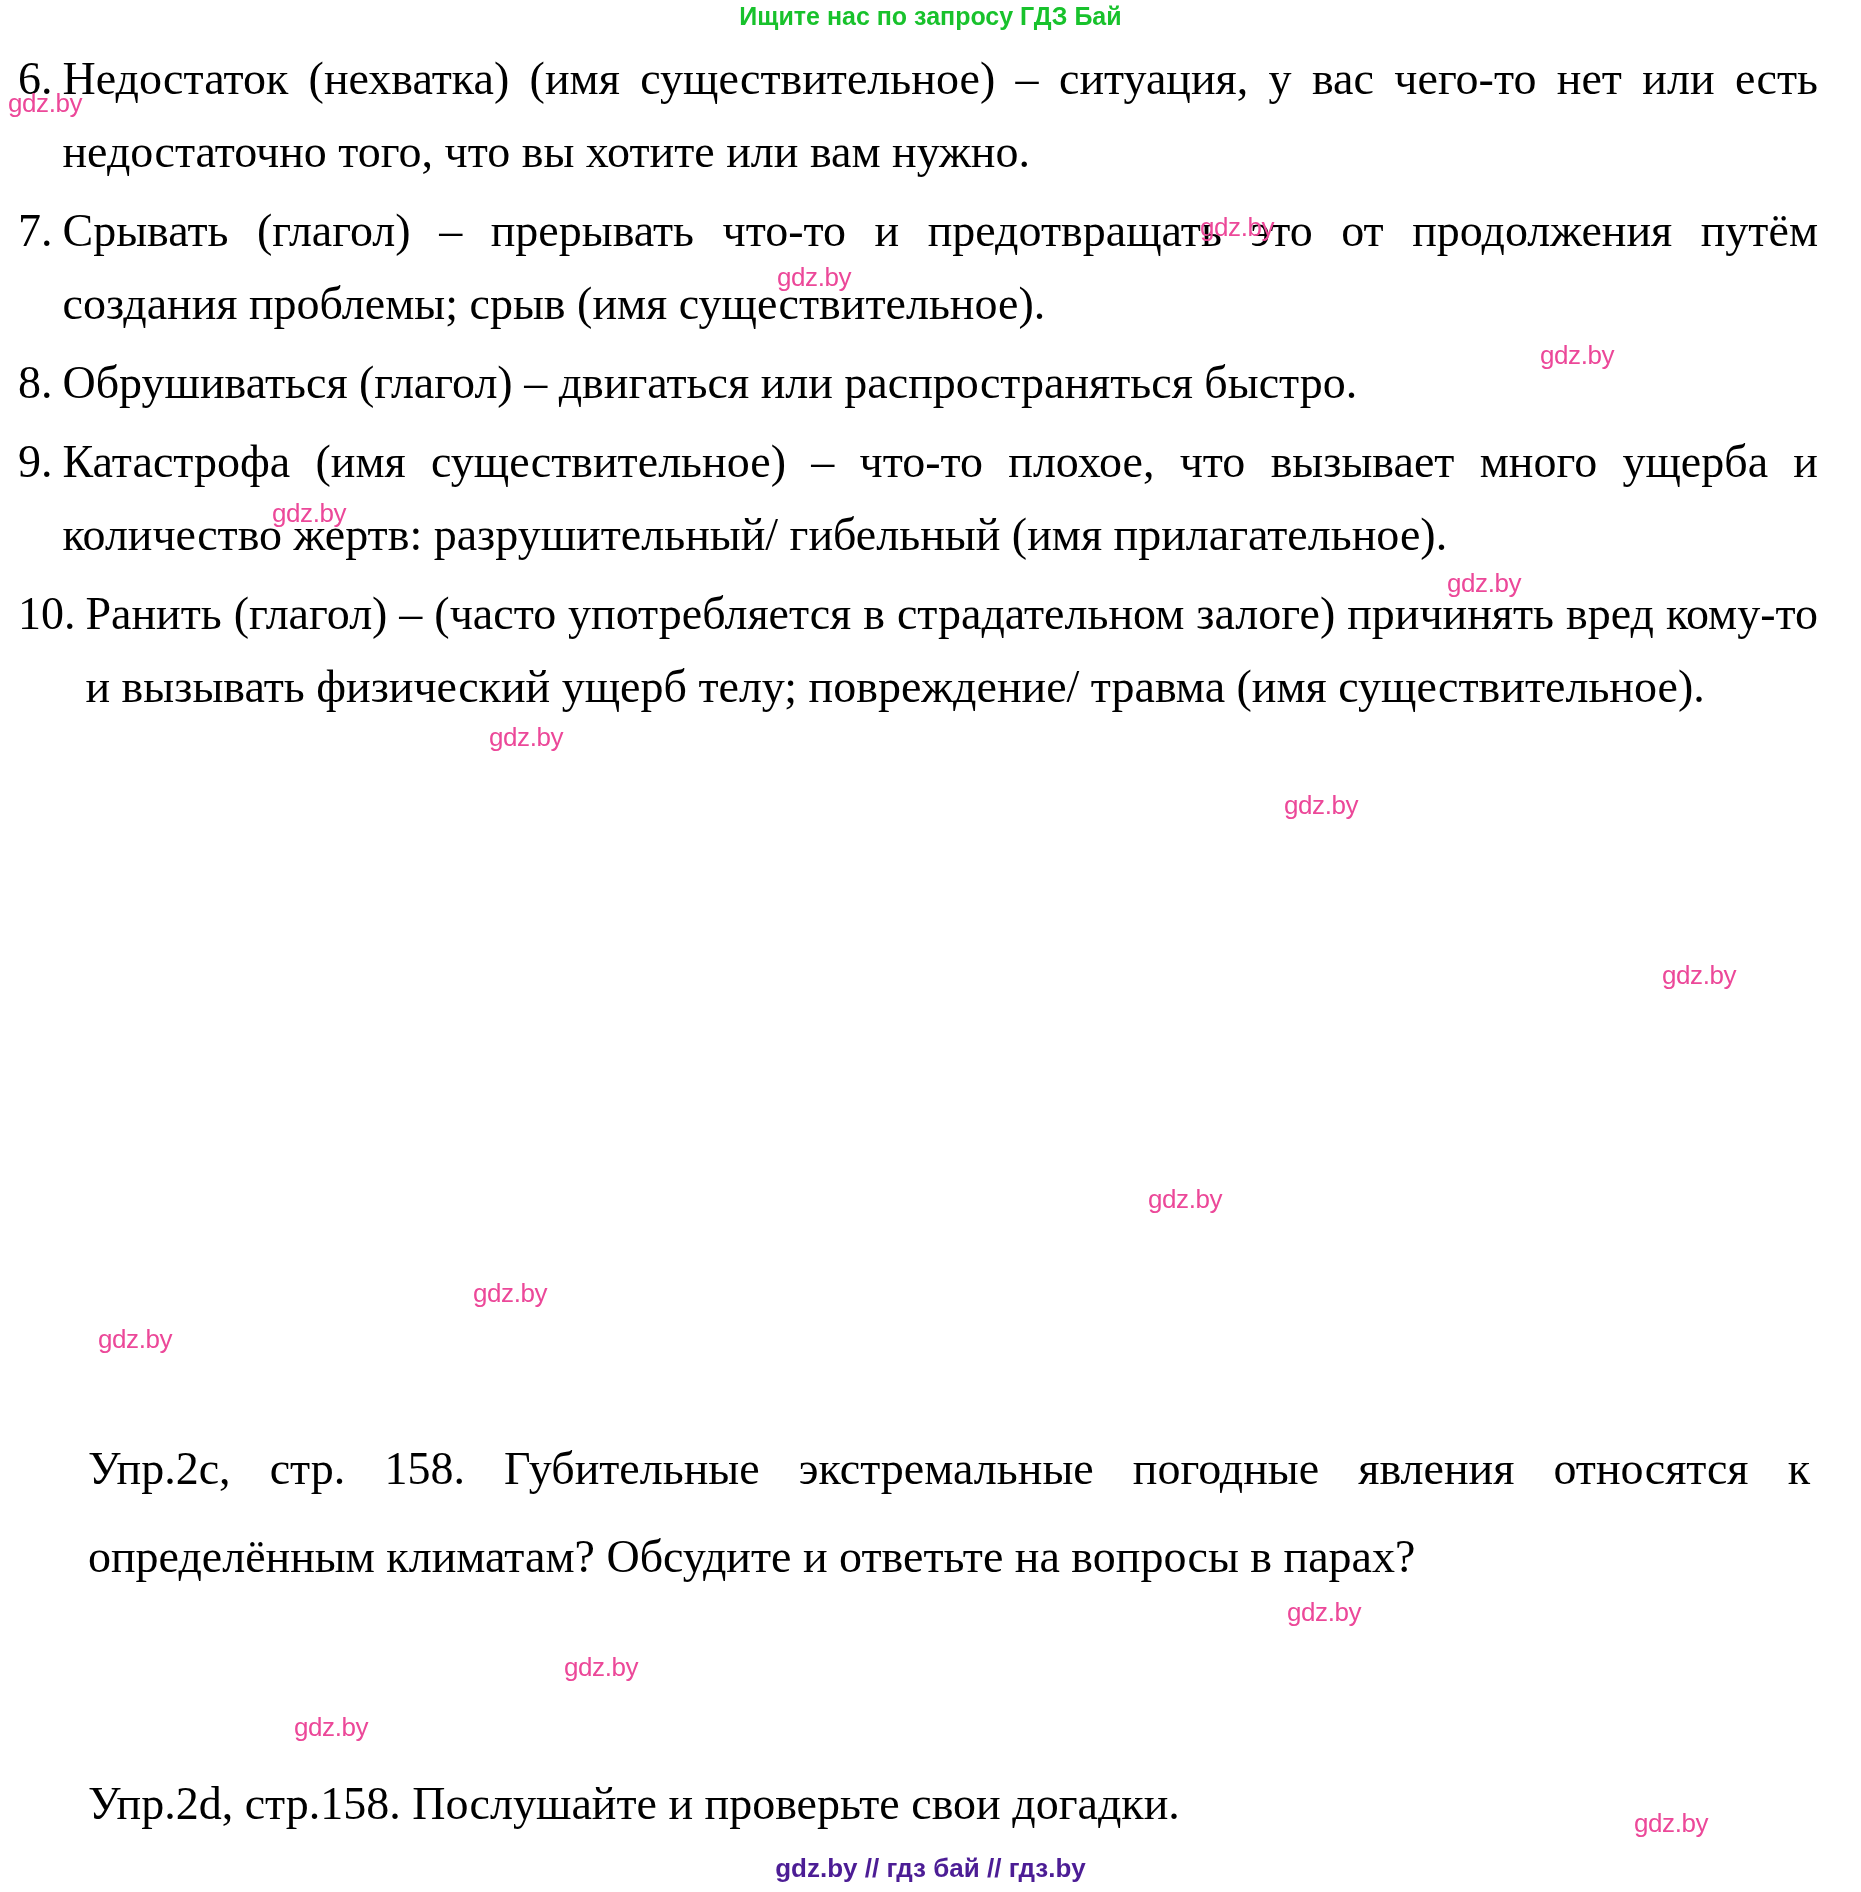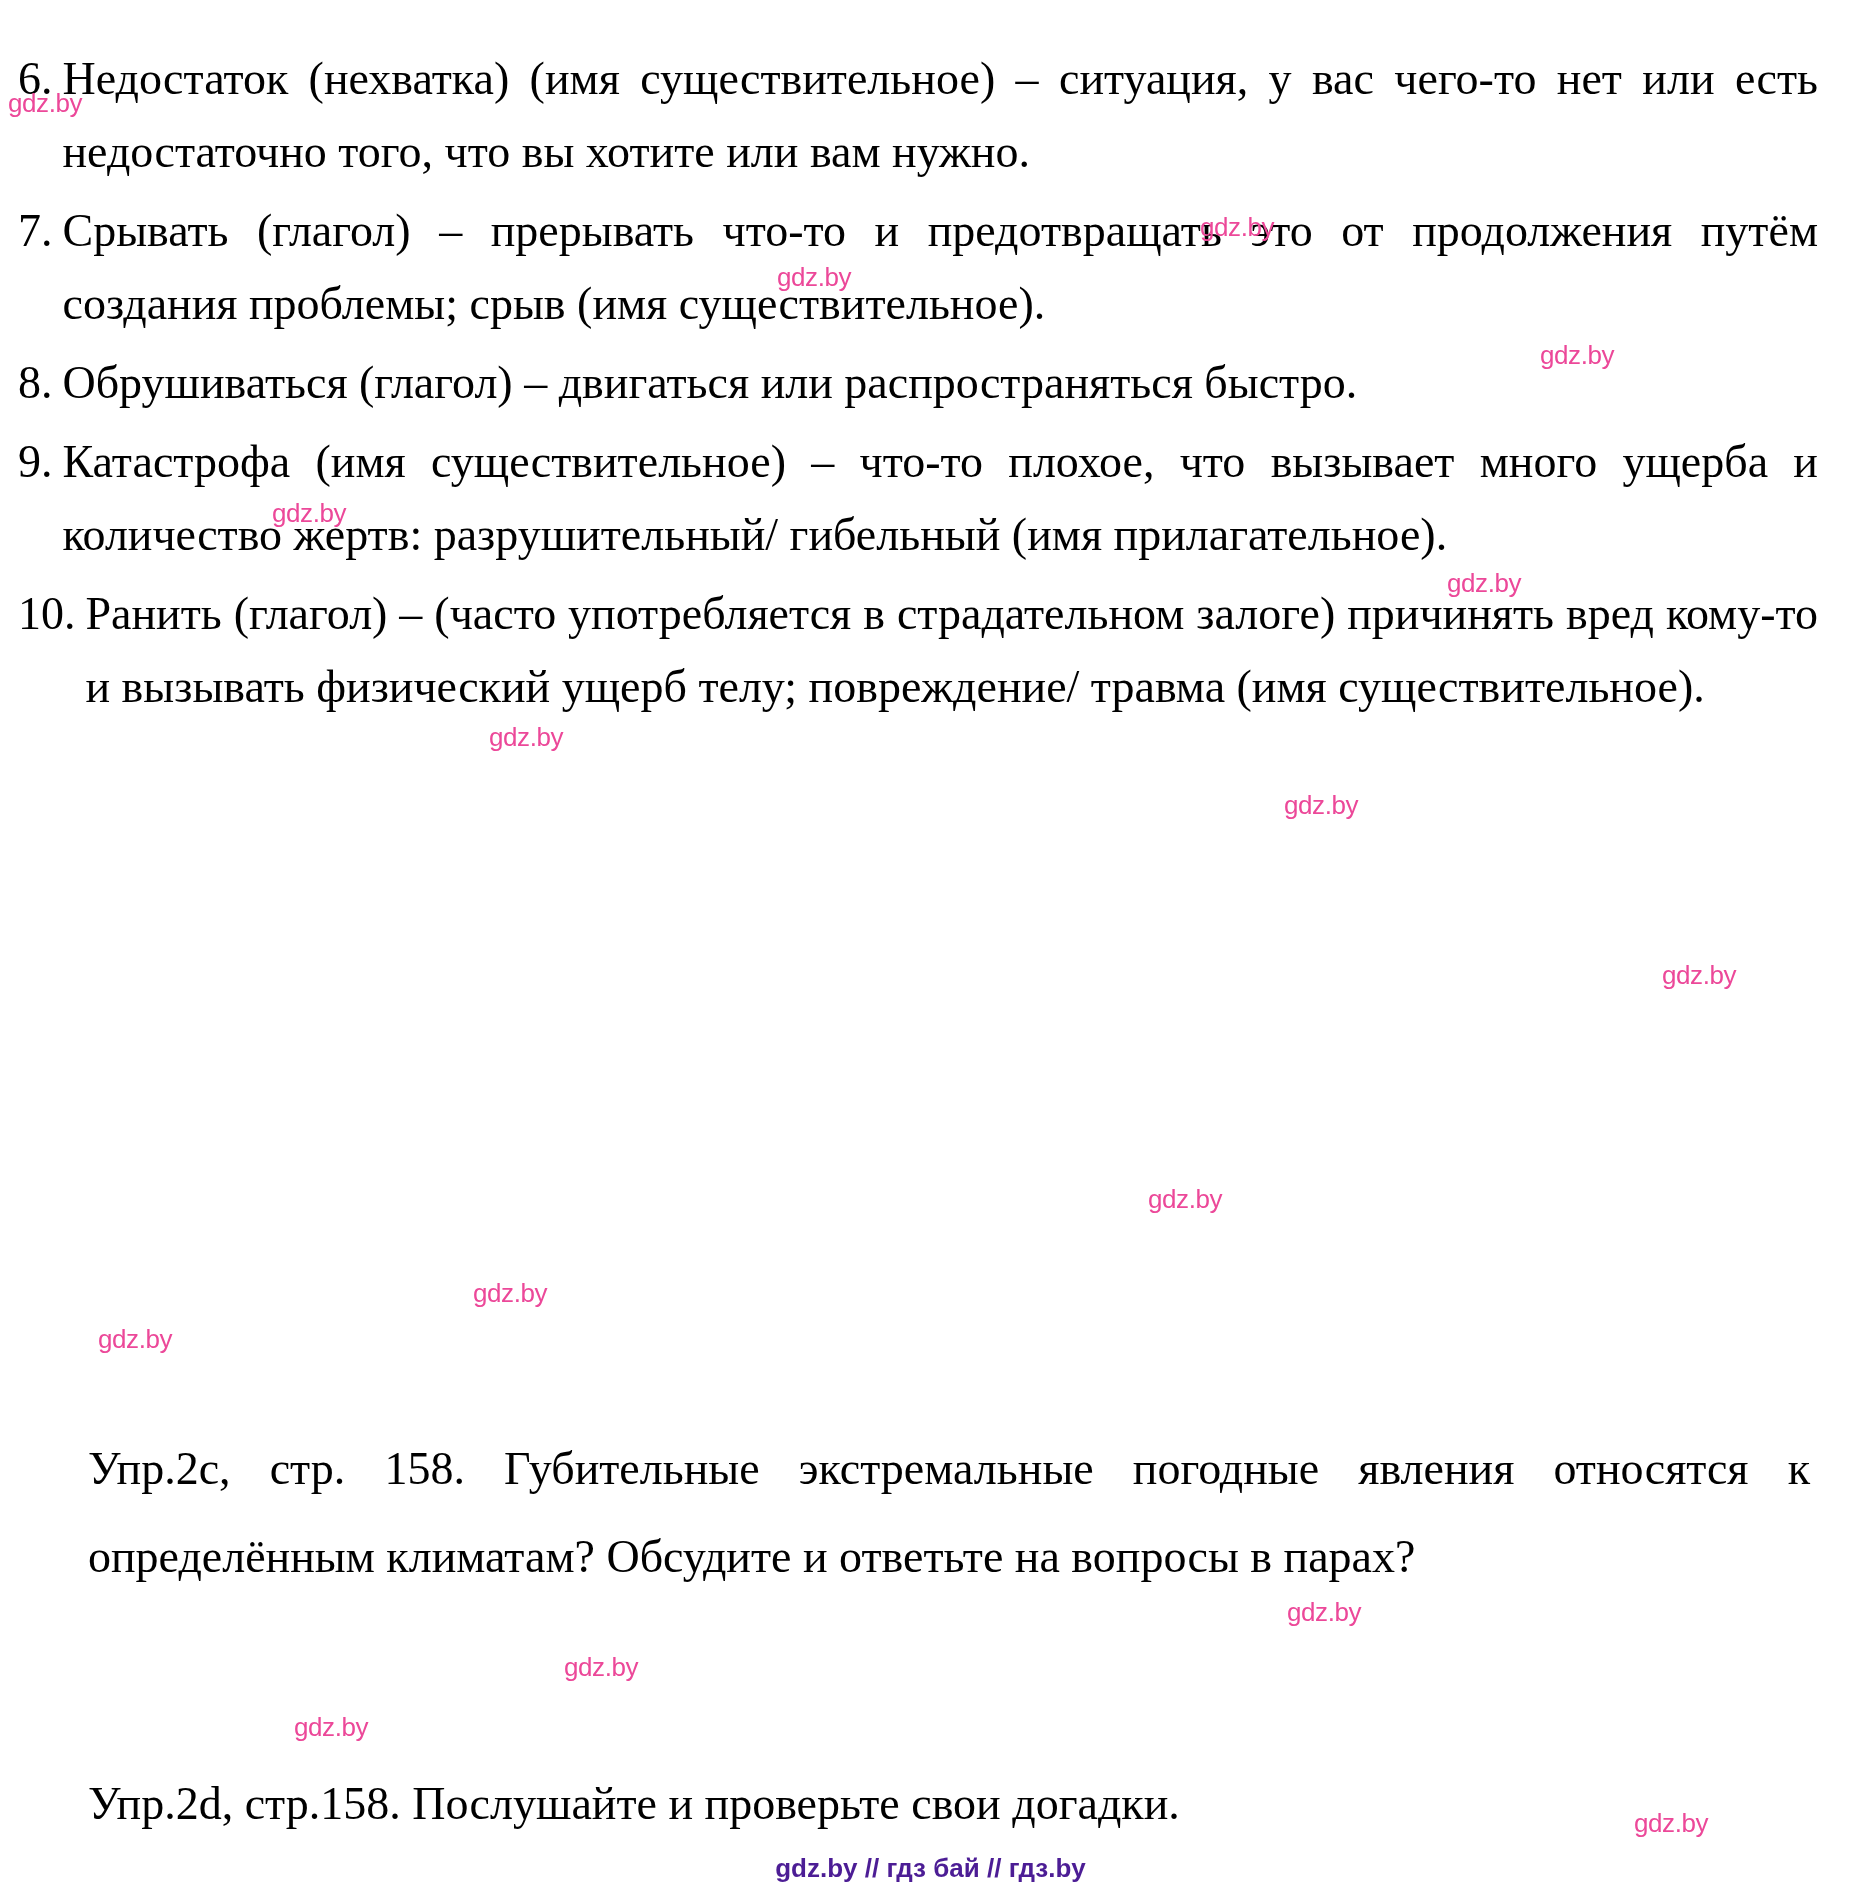--- a/index.html
+++ b/index.html
@@ -114,20 +114,21 @@
     font-weight: 700;
     color: #4c1d95;
     white-space: nowrap;
   }
 </style>
 </head>
 <body>
 
 <div id="page">
 
+  <div class="promo">Ищите нас по запросу ГДЗ Бай</div>
 
   <div class="content">
 
     <div class="item">
       <span class="item-num">6.</span>
       <span class="item-body">Недостаток (нехватка) (имя существительное) – ситуация, у вас чего-то нет или есть недостаточно того, что вы хотите или вам нужно.</span>
     </div>
 
     <div class="item">
       <span class="item-num">7.</span>

